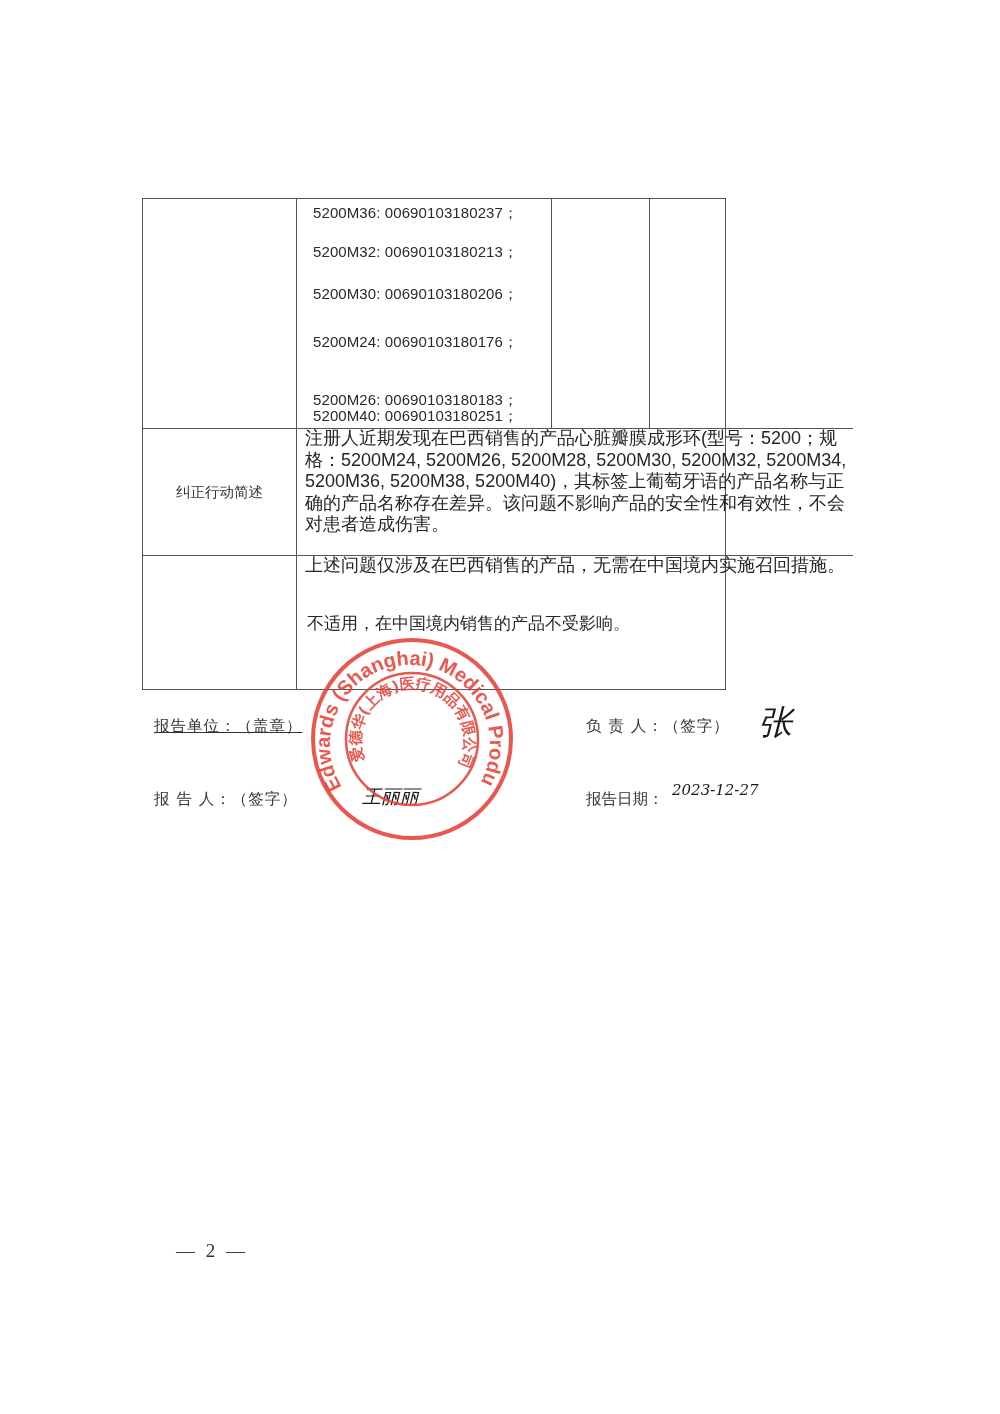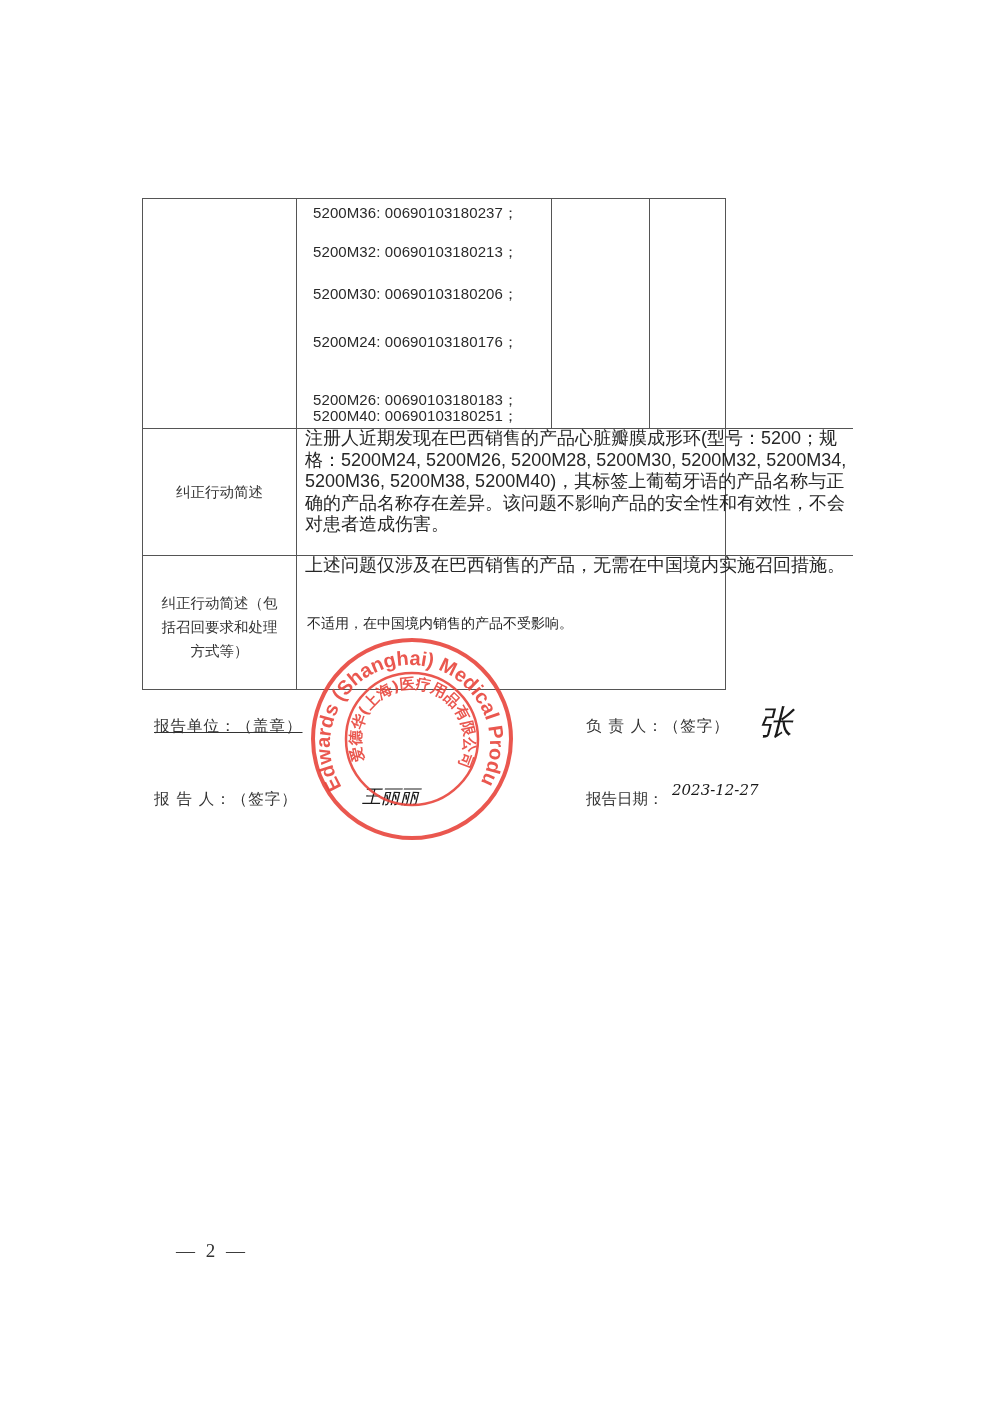--- a/index.html
+++ b/index.html
@@ -42,26 +42,21 @@
   <div class="gtin" style="top:164px;margin-top:28px;">5200M26: 00690103180183；</div>
   <div class="gtin" style="top:208px;">5200M40: 00690103180251；</div>
 
   <div class="label" style="left:0; width:153px; top:284px;">纠正行动简述</div>
   <div class="reason">
     <p>注册人近期发现在巴西销售的产品心脏瓣膜成形环(型号：5200；规格：5200M24, 5200M26, 5200M28, 5200M30, 5200M32, 5200M34, 5200M36, 5200M38, 5200M40)，其标签上葡萄牙语的产品名称与正确的产品名称存在差异。该问题不影响产品的安全性和有效性，不会对患者造成伤害。</p>
     <div class="gap"></div>
     <p>上述问题仅涉及在巴西销售的产品，无需在中国境内实施召回措施。</p>
   </div>
 
-  <div class="label" style="left:0; width:153px; top:392px; line-height:24px;">
-    <div>纠正行动简述（包</div>
-    <div>括召回要求和处理</div>
-    <div>方式等）</div>
-  </div>
-  <div class="cell-text" style="left:164px; top:414px; font-size:14px;">不适用，在中国境内销售的产品不受影响。</div>
+  <div class="cell-text" style="left:164px; top:414px; font-size:17px;">不适用，在中国境内销售的产品不受影响。</div>
 </div>
 
 <div class="sig" style="left:154px; top:716px;text-decoration:underline;">报告单位：（盖章）</div>
 <div class="sig" style="left:154px; top:789px;">报 告 人：（签字）</div>
 <div class="hand" style="left:362px; top:784px; font-size:19px;">王丽丽</div>
 
 <div class="sig" style="left:586px; top:716px;">负 责 人：（签字）</div>
 <div class="hand" style="left:758px; top:700px; font-size:34px;">张</div>
 
 <div class="sig" style="left:586px; top:789px; letter-spacing:0;">报告日期：</div>

